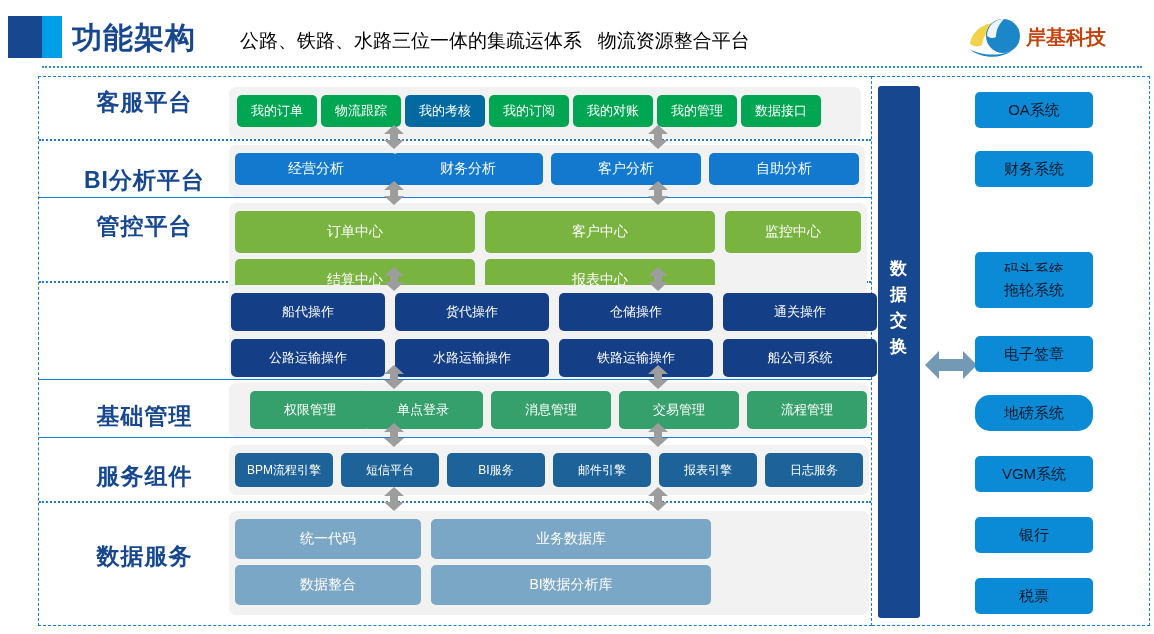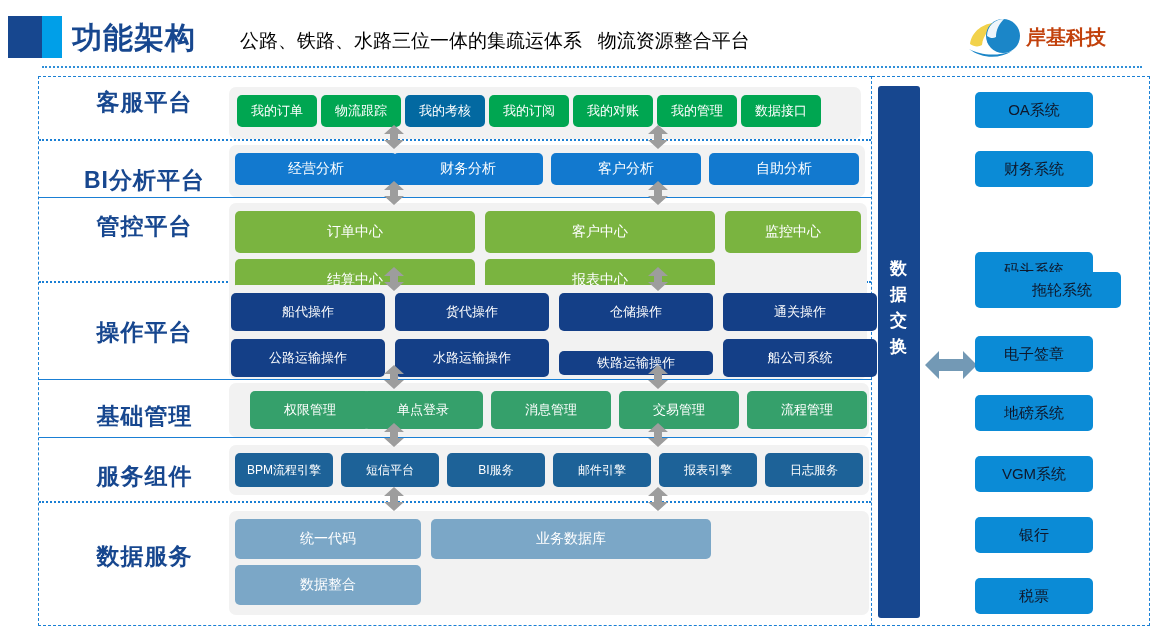--- a/index.html
+++ b/index.html
@@ -81,28 +81,27 @@
     <div class="cell" style="left: 512px; top: 76px; width: 150px; height: 32px; background: rgb(18, 121, 207); font-size: 14px;">客户分析</div>
     <div class="cell" style="left: 670px; top: 76px; width: 150px; height: 32px; background: rgb(18, 121, 207); font-size: 14px;">自助分析</div>
     <div class="panel" style="left: 190px; top: 126px; width: 638px; height: 102px;"></div>
     <div class="row-label" style="top: 134px;">管控平台</div>
     <div class="cell" style="left: 196px; top: 134px; width: 240px; height: 42px; background: rgb(122, 180, 64); font-size: 14px;">订单中心</div>
     <div class="cell" style="left: 446px; top: 134px; width: 230px; height: 42px; background: rgb(122, 180, 64); font-size: 14px;">客户中心</div>
     <div class="cell" style="left: 686px; top: 134px; width: 136px; height: 42px; background: rgb(122, 180, 64); font-size: 14px;">监控中心</div>
     <div class="cell" style="left: 196px; top: 182px; width: 240px; height: 42px; background: rgb(122, 180, 64); font-size: 14px;">结算中心</div>
     <div class="cell" style="left: 446px; top: 182px; width: 230px; height: 42px; background: rgb(122, 180, 64); font-size: 14px;">报表中心</div>
     <div class="panel" style="left: 190px; top: 208px; width: 638px; height: 94px;"></div>
-    <div class="row-label" style="top: 240px;">操作平台</div>
     <div class="cell" style="left: 192px; top: 216px; width: 154px; height: 38px; background: rgb(20, 63, 135);">船代操作</div>
     <div class="cell" style="left: 356px; top: 216px; width: 154px; height: 38px; background: rgb(20, 63, 135);">货代操作</div>
     <div class="cell" style="left: 520px; top: 216px; width: 154px; height: 38px; background: rgb(20, 63, 135);">仓储操作</div>
     <div class="cell" style="left: 684px; top: 216px; width: 154px; height: 38px; background: rgb(20, 63, 135);">通关操作</div>
     <div class="cell" style="left: 192px; top: 262px; width: 154px; height: 38px; background: rgb(20, 63, 135);">公路运输操作</div>
     <div class="cell" style="left: 356px; top: 262px; width: 154px; height: 38px; background: rgb(20, 63, 135);">水路运输操作</div>
-    <div class="cell" style="left: 520px; top: 274px; width: 154px; height: 24px; background: rgb(20, 63, 135);">铁路运输操作</div>
+    <div class="cell" style="left: 520px; top: 262px; width: 154px; height: 38px; background: rgb(20, 63, 135);">铁路运输操作</div>
     <div class="cell" style="left: 684px; top: 262px; width: 154px; height: 38px; background: rgb(20, 63, 135);">船公司系统</div>
     <div class="panel" style="left: 190px; top: 306px; width: 640px; height: 54px;"></div>
     <div class="row-label" style="top: 324px;">基础管理</div>
     <div class="cell" style="left: 196px; top: 314px; width: 120px; height: 38px; background: rgb(53, 160, 107); margin-left: 15px;">权限管理</div>
     <div class="cell" style="left: 324px; top: 314px; width: 120px; height: 38px; background: rgb(53, 160, 107);">单点登录</div>
     <div class="cell" style="left: 452px; top: 314px; width: 120px; height: 38px; background: rgb(53, 160, 107);">消息管理</div>
     <div class="cell" style="left: 580px; top: 314px; width: 120px; height: 38px; background: rgb(53, 160, 107);">交易管理</div>
     <div class="cell" style="left: 708px; top: 314px; width: 120px; height: 38px; background: rgb(53, 160, 107);">流程管理</div>
     <div class="panel" style="left: 190px; top: 368px; width: 640px; height: 50px;"></div>
     <div class="row-label" style="top: 384px;">服务组件</div>
@@ -110,20 +109,21 @@
     <div class="cell" style="left: 302px; top: 376px; width: 98px; height: 34px; background: rgb(29, 98, 152); font-size: 12px;">短信平台</div>
     <div class="cell" style="left: 408px; top: 376px; width: 98px; height: 34px; background: rgb(29, 98, 152); font-size: 12px;">BI服务</div>
     <div class="cell" style="left: 514px; top: 376px; width: 98px; height: 34px; background: rgb(29, 98, 152); font-size: 12px;">邮件引擎</div>
     <div class="cell" style="left: 620px; top: 376px; width: 98px; height: 34px; background: rgb(29, 98, 152); font-size: 12px;">报表引擎</div>
     <div class="cell" style="left: 726px; top: 376px; width: 98px; height: 34px; background: rgb(29, 98, 152); font-size: 12px;">日志服务</div>
     <div class="panel" style="left: 190px; top: 434px; width: 640px; height: 104px;"></div>
     <div class="row-label" style="top: 464px;">数据服务</div>
     <div class="cell" style="left: 196px; top: 442px; width: 186px; height: 40px; background: rgb(123, 167, 199); font-size: 14px;">统一代码</div>
     <div class="cell" style="left: 392px; top: 442px; width: 280px; height: 40px; background: rgb(123, 167, 199); font-size: 14px;">业务数据库</div>
     <div class="cell" style="left: 196px; top: 488px; width: 186px; height: 40px; background: rgb(123, 167, 199); font-size: 14px;">数据整合</div>
+    <div class="cell" style="left: 392px; top: 488px; width: 280px; height: 40px; background: rgb(123, 167, 199); font-size: 14px;">BI数据分析库</div>
     <div class="arw" style="left: 344px; top: 48px;">
       <svg width="22" height="24" viewBox="0 0 22 24">
         <polygon points="11,0 21,9 15,9 15,15 21,15 11,24 1,15 7,15 7,9 1,9" fill="#9d9d9d"></polygon>
       </svg>
     </div>
     <div class="arw" style="left: 344px; top: 104px;">
       <svg width="22" height="24" viewBox="0 0 22 24">
         <polygon points="11,0 21,9 15,9 15,15 21,15 11,24 1,15 7,15 7,9 1,9" fill="#9d9d9d"></polygon>
       </svg>
     </div>
@@ -190,19 +190,19 @@
 </div>
 <div class="exchange-arrow">
   <svg width="52" height="34" viewBox="0 0 52 34">
     <polygon points="0,17 14,3 14,11 38,11 38,3 52,17 38,31 38,23 14,23 14,31" fill="#7399b5"></polygon>
   </svg>
 </div>
 <div id="ext-container">
     <div class="ext" style="top: 92px; background: rgb(11, 139, 214);">OA系统</div>
     <div class="ext" style="top: 151px; background: rgb(11, 139, 214);">财务系统</div>
     <div class="ext" style="top: 212px; background: rgb(11, 139, 214); margin-top: 40px;">码头系统</div>
-    <div class="ext" style="top: 272px; background: rgb(11, 139, 214); padding-left: 28px;">拖轮系统</div>
+    <div class="ext" style="top: 272px; background: rgb(11, 139, 214);">拖轮系统</div>
     <div class="ext" style="top: 336px; background: rgb(11, 139, 214);">电子签章</div>
-    <div class="ext" style="top: 395px; background: rgb(11, 139, 214);">地磅系统</div>
+    <div class="ext" style="top: 395px; background: rgb(11, 139, 214); border-radius: 15px;">地磅系统</div>
     <div class="ext" style="top: 456px; background: rgb(11, 139, 214);">VGM系统</div>
     <div class="ext" style="top: 517px; background: rgb(11, 139, 214);">银行</div>
     <div class="ext" style="top: 578px; background: rgb(11, 139, 214);">税票</div>
   </div>
 
 </body></html>

